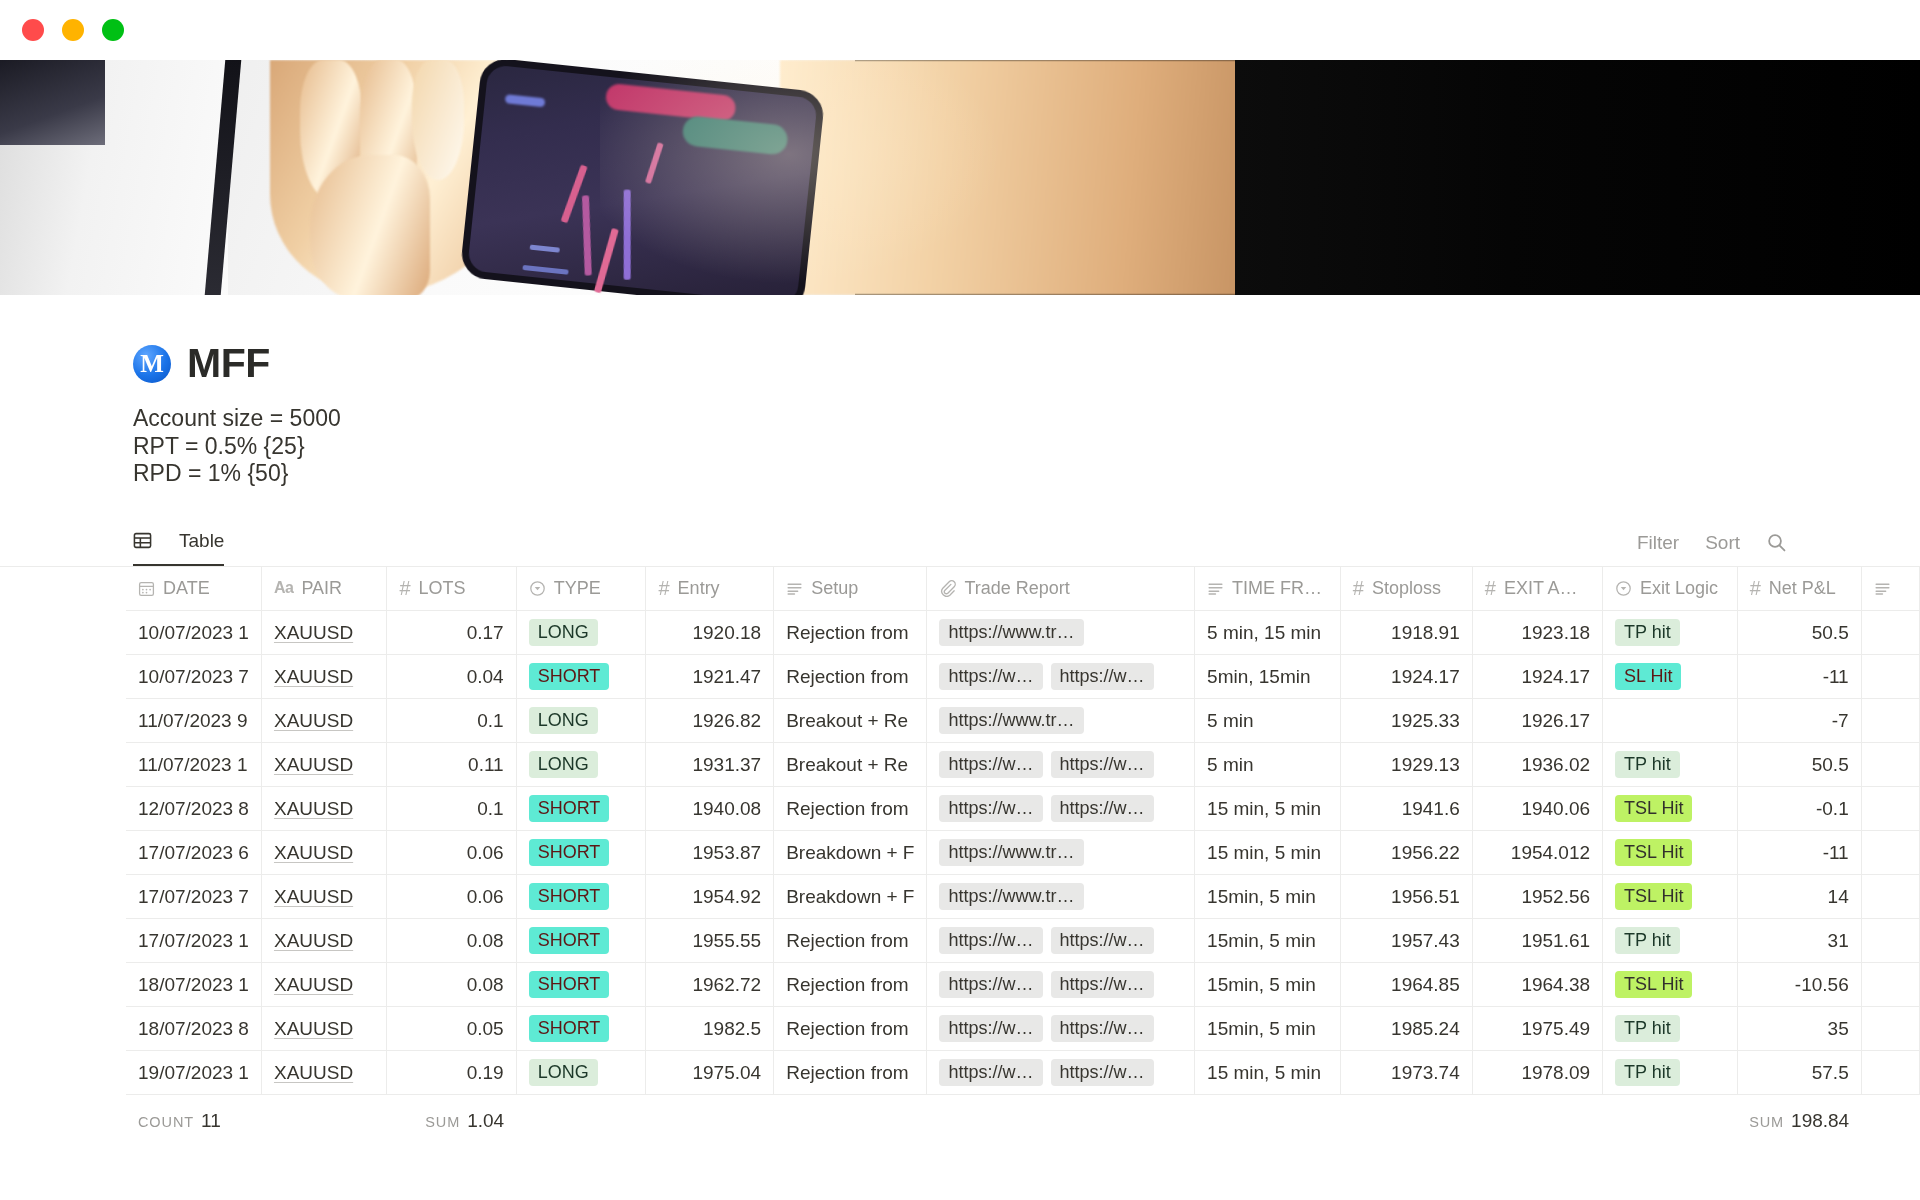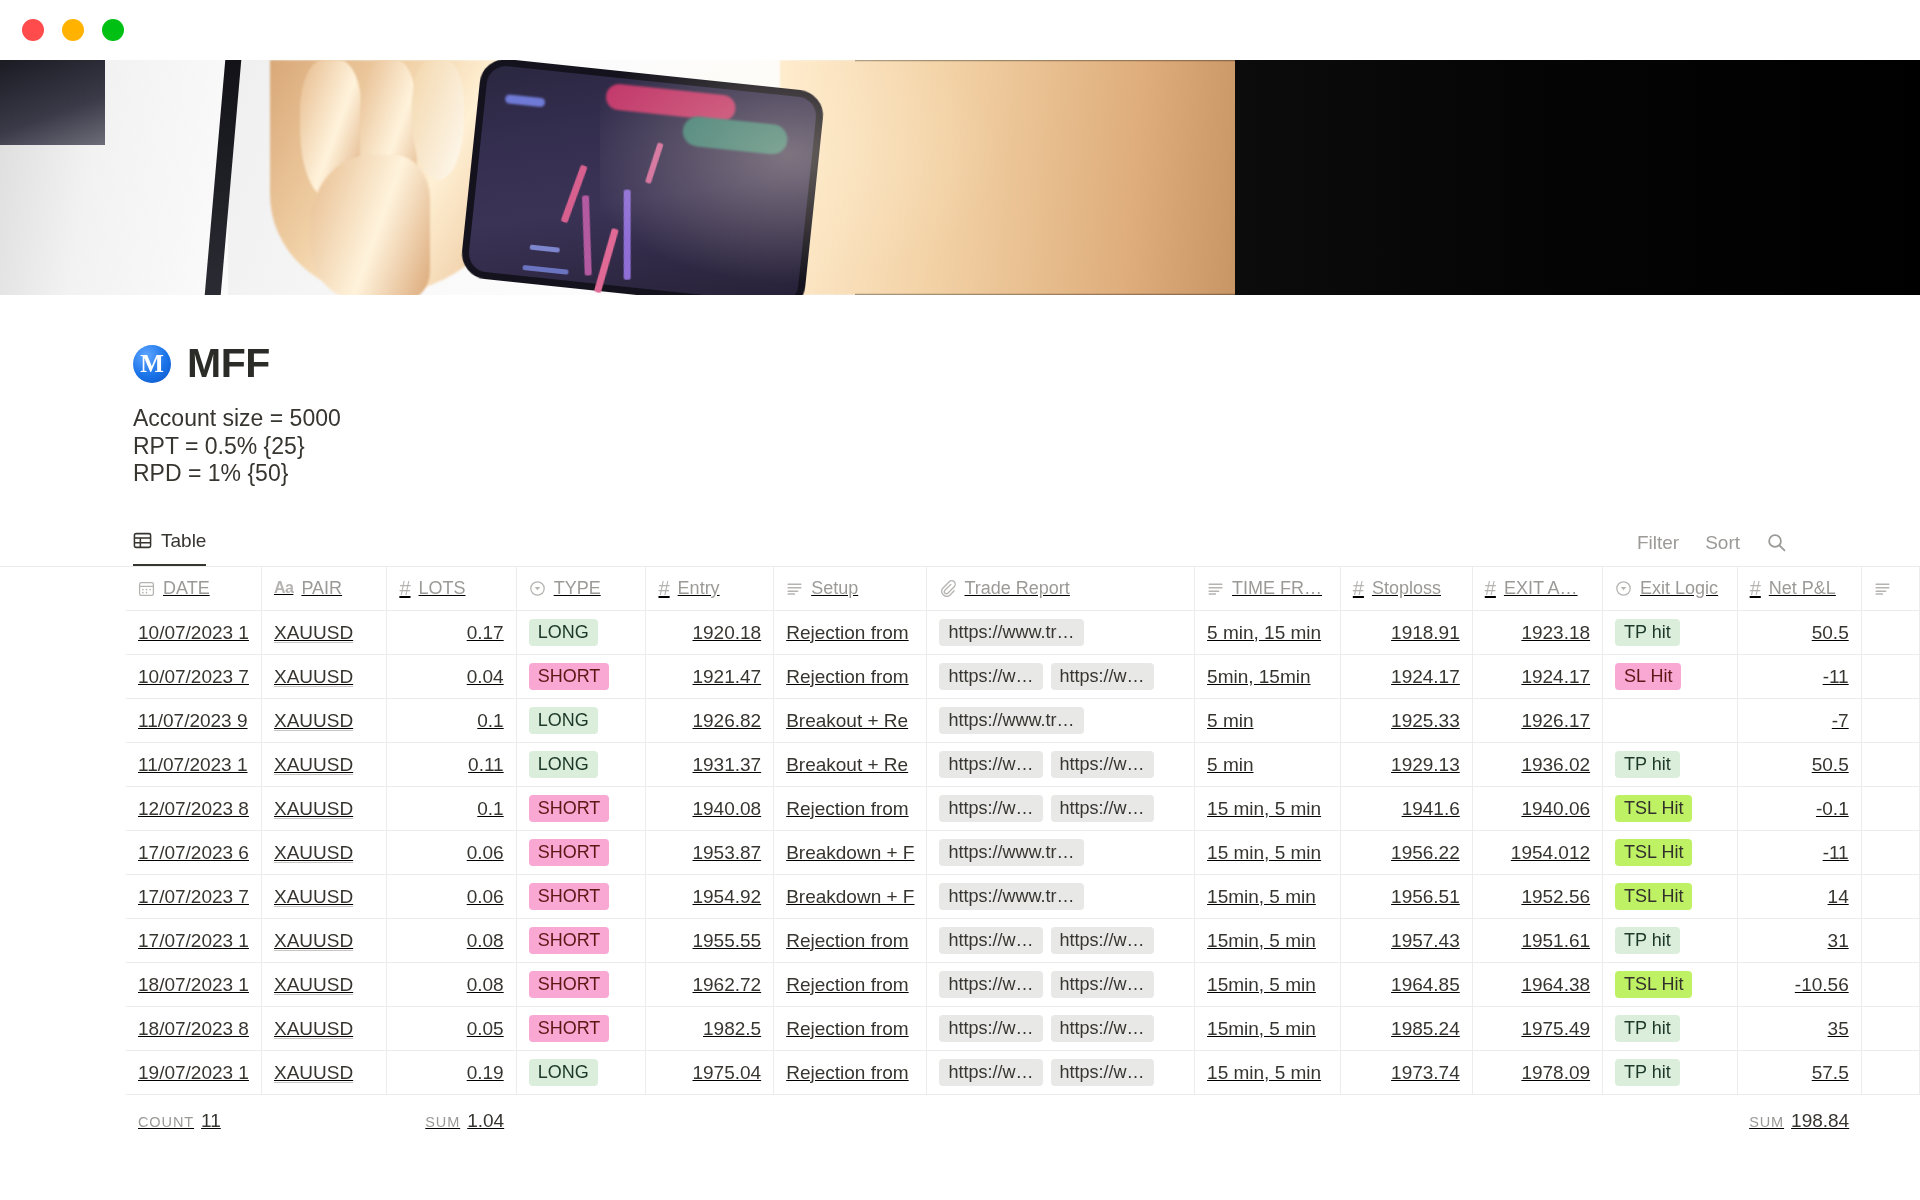--- a/index.html
+++ b/index.html
@@ -48,41 +48,41 @@
               background:radial-gradient(circle at 35% 28%, #5ea6ff 0%, #1a73e8 55%, #0a53c4 100%);
               display:flex; align-items:center; justify-content:center;
               font-size:25px; font-weight:bold; color:#fff; font-family:"Liberation Serif", serif; line-height:1; }
   .page-title { font-size:41px; font-weight:bold; color:#2b2b28; letter-spacing:-.5px; }
 
   .meta { margin:18px 0 0 133px; }
   .meta div { font-size:23px; color:#37352f; line-height:27.5px; }
 
   
   .tabbar { margin:42px 0 0 0; padding:0 133px 0 133px; display:flex; align-items:flex-end; justify-content:space-between; }
-  .tab { display:flex; align-items:center; gap:9px; padding-bottom:12px; border-bottom:2.5px solid #37352f; }
+  .tab { display:flex; align-items:center; gap:27px; padding-bottom:12px; border-bottom:2.5px solid #37352f; }
   .tab-label { font-size:19px; color:#37352f; }
   .tools { display:flex; align-items:center; gap:26px; padding-bottom:12px; }
   .tool { font-size:19px; color:#9b9a97; }
 
   
   .table-wrap { margin-top:0; border-top:1px solid #ececeb; overflow:hidden; }
-  table { border-collapse:collapse; table-layout:fixed; margin-left:126px;text-decoration:underline; }
+  table { border-collapse:collapse; table-layout:fixed; margin-left:126px; }
   th, td { border-right:1px solid #ececeb; border-bottom:1px solid #ececeb;
            padding:0 12px; height:44px; font-size:19px; color:#37352f;
            white-space:nowrap; overflow:hidden; text-align:left; vertical-align:middle; }
   thead th { color:#9b9a97; font-weight:normal; font-size:18px; }
   .hcell { display:flex; align-items:center; gap:8px; }
   .num { text-align:right; }
   .ico { display:inline-flex; align-items:center; justify-content:center; color:#b5b4b1; flex:none; }
   .ico-aa { font-size:16px; font-weight:600; letter-spacing:-.5px; }
   .ico-hash { font-size:20px; }
 
   .pill { display:inline-block; padding:3px 9px; border-radius:4px; font-size:18px; line-height:21px; }
   .pill-green { background:#dbeddb; color:#1c3829; }
-  .pill-red   { background:#f9a8d4; color:#5d1715; }
+  .pill-red   { background:#5eead4; color:#5d1715; }
   .pill-grey  { background:#bef264; color:#32302c; }
   .chip { display:inline-block; background:#e8e8e7; color:#37352f; border-radius:4px;
           padding:3px 9px; font-size:18px; line-height:21px; margin-right:8px; }
   .link { text-decoration:underline; text-underline-offset:3px; text-decoration-color:#c7c6c3; }
 
   
   tfoot td { border-right:none; border-bottom:none; height:52px; color:#9b9a97; }
   .agg { display:flex; justify-content:flex-end; align-items:baseline; gap:7px;text-align:right; }
   .agg-label { font-size:14.5px; letter-spacing:.9px; color:#9b9a97; }
   .agg-value { font-size:19px; color:#37352f; }

